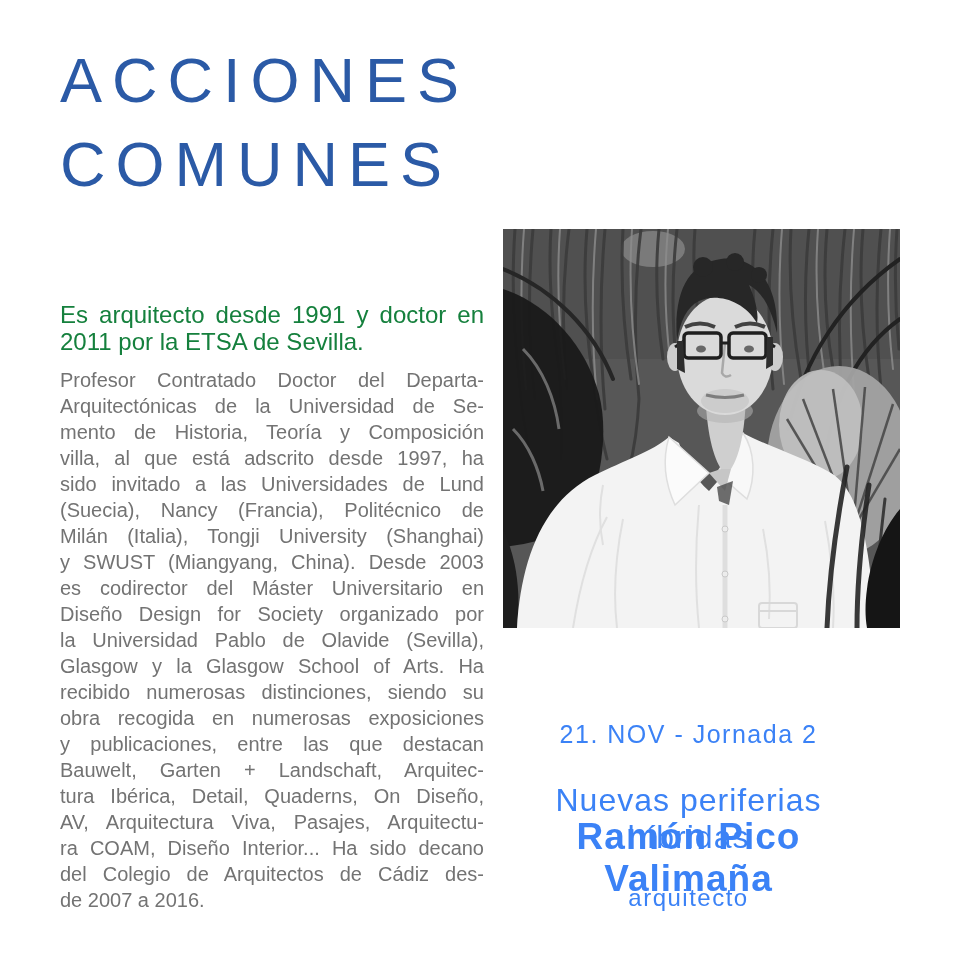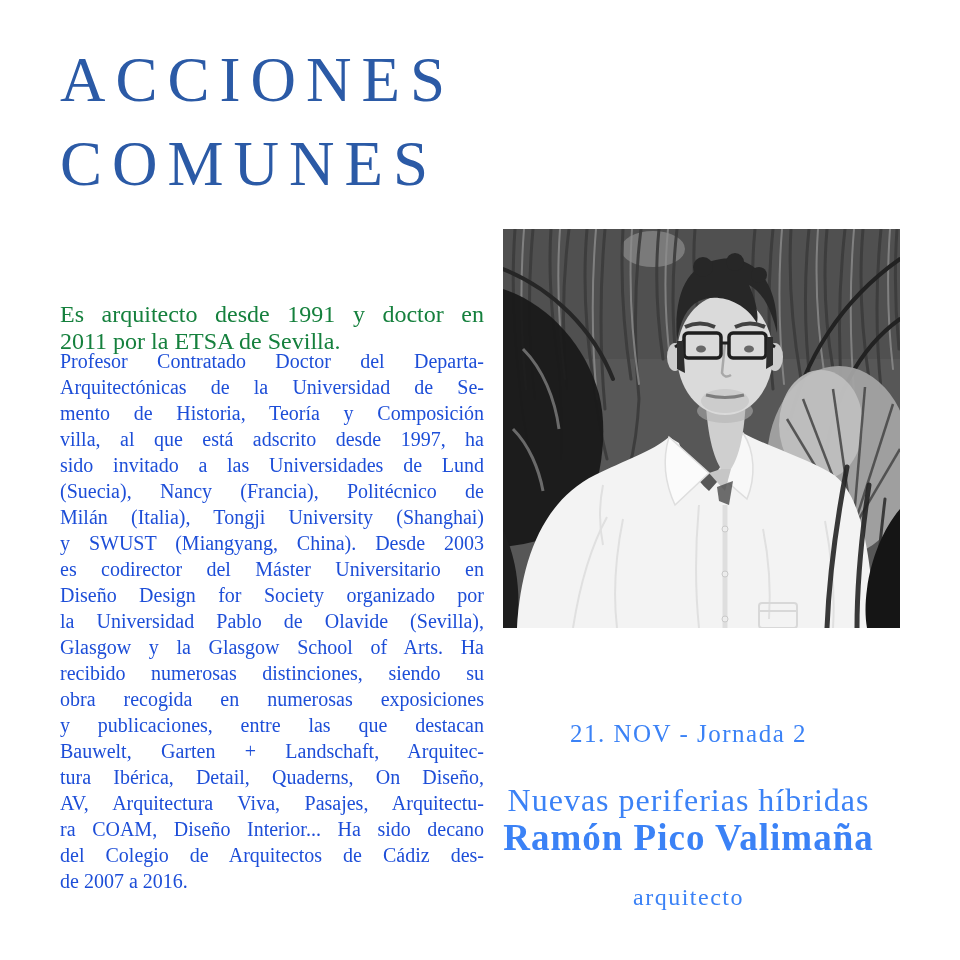--- a/index.html
+++ b/index.html
@@ -1,28 +1,28 @@
 <!DOCTYPE html>
 <html><head>
 <meta charset="utf-8">
 <style>
   html,body { margin:0; padding:0; background:#ffffff; }
   .poster {
     position:relative; width:960px; height:960px; background:#ffffff;
-    overflow:hidden; font-family:Liberation Serif, serif;
+    overflow:hidden; font-family:Liberation Sans, sans-serif;
   }
   .title {
     position:absolute; left:60px; top:38px; width:440px;
     font-size:63px; line-height:84px; letter-spacing:10px;
     color:#2b5aa6; font-weight:400;
   }
   .bio-block { position:absolute; left:60px; width:424px; }
   .bio-intro { top:224px; font-size:21px; font-weight:700; line-height:29px; color:#2b5aa6; }
   .bio-para1 { top:301px; font-size:24px; line-height:27px; color:#15803d; }
-  .bio-para2 { top:348px; font-size:20px; line-height:26px; color:#1d4ed8; }
+  .bio-para2 { top:367px; font-size:20px; line-height:26px; color:#737373; }
   .line { text-align:justify; text-align-last:justify; white-space:nowrap; }
   .bio-block .line:last-child { text-align-last:left; }
   .photo-frame {
     position:absolute; left:503px; top:229px; width:397px; height:399px;
     overflow:hidden; background:#585858;
   }
   .photo-frame svg { display:block; width:100%; height:100%; }
   .event-line { position:absolute; left:490px; width:397px; text-align:center; color:#3b82f6; }
   .event-date    { top:720px; font-size:25px; letter-spacing:1.5px; }
   .event-topic   { top:770px; font-size:32px; letter-spacing:1px;margin-top:12px; }

